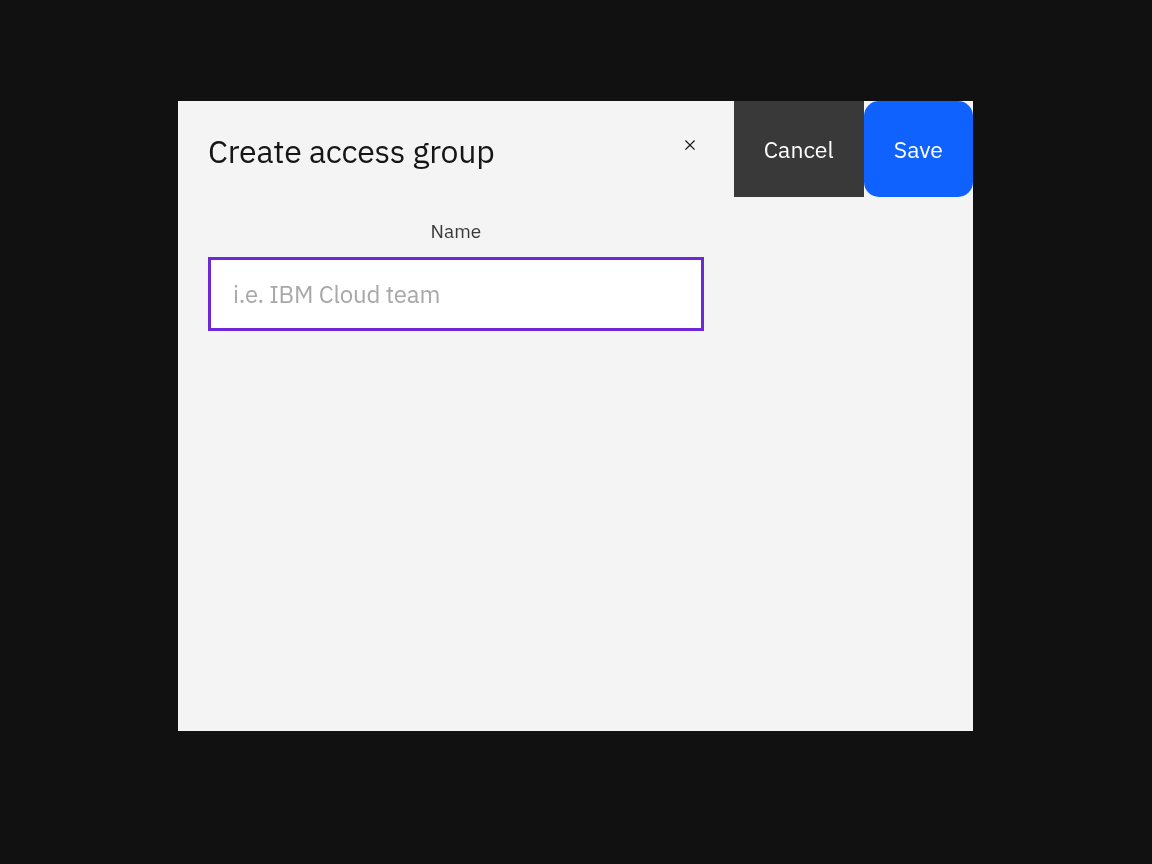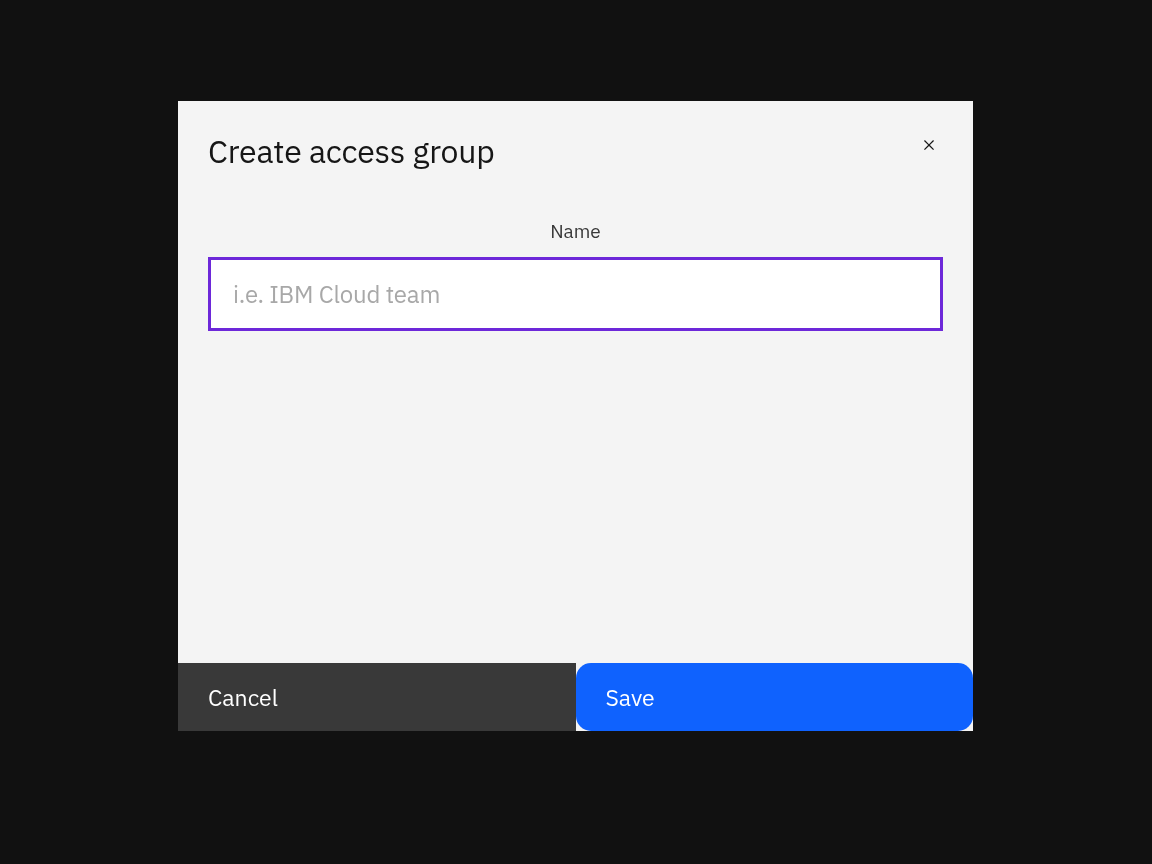--- a/index.html
+++ b/index.html
@@ -15,21 +15,20 @@
       overflow: hidden;
     }
     .modal {
       position: absolute;
       top: 101px;
       left: 178px;
       width: 795px;
       height: 630px;
       background: #f4f4f4;
       display: flex;
-      flex-direction: column;
     }
     .modal-body {
       flex: 1;
       padding: 30px 30px 0 30px;
       position: relative;
     }
     .modal-title {
       font-size: 32px;
       font-weight: 400;
       color: #161616;
@@ -93,21 +92,21 @@
       outline: none;
       padding: 14px 20px;
       resize: vertical;
     }
     .textarea-wrapper {
       position: relative;
       width: 100%;
     }
     .modal-footer {
       display: flex;
-      height: 68px;
+      height: 96px;
       justify-content: space-between;
     }
     .btn {
       flex: 1;
       border: none;
       font-size: 23px;
       font-family: inherit;
       text-align: left;
       padding: 0 30px;
       cursor: pointer;

